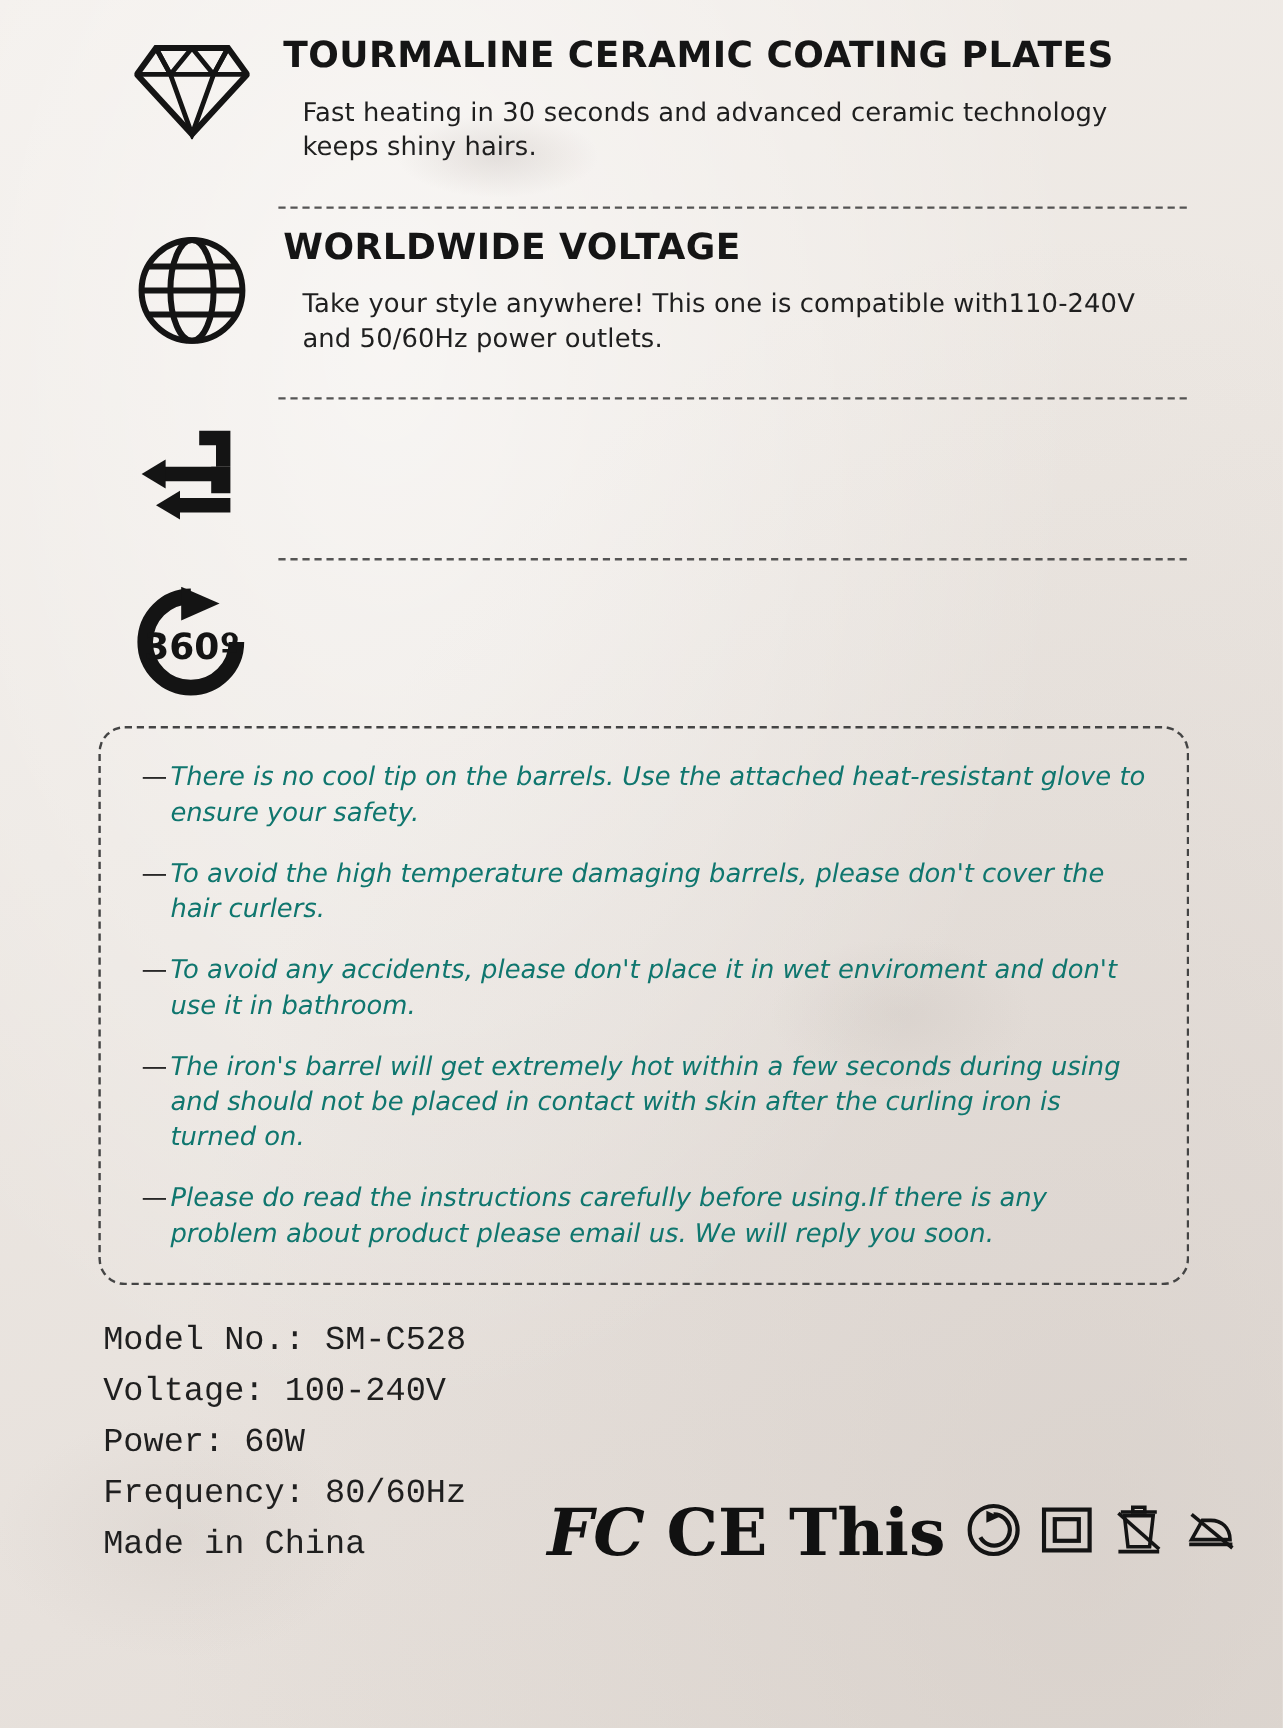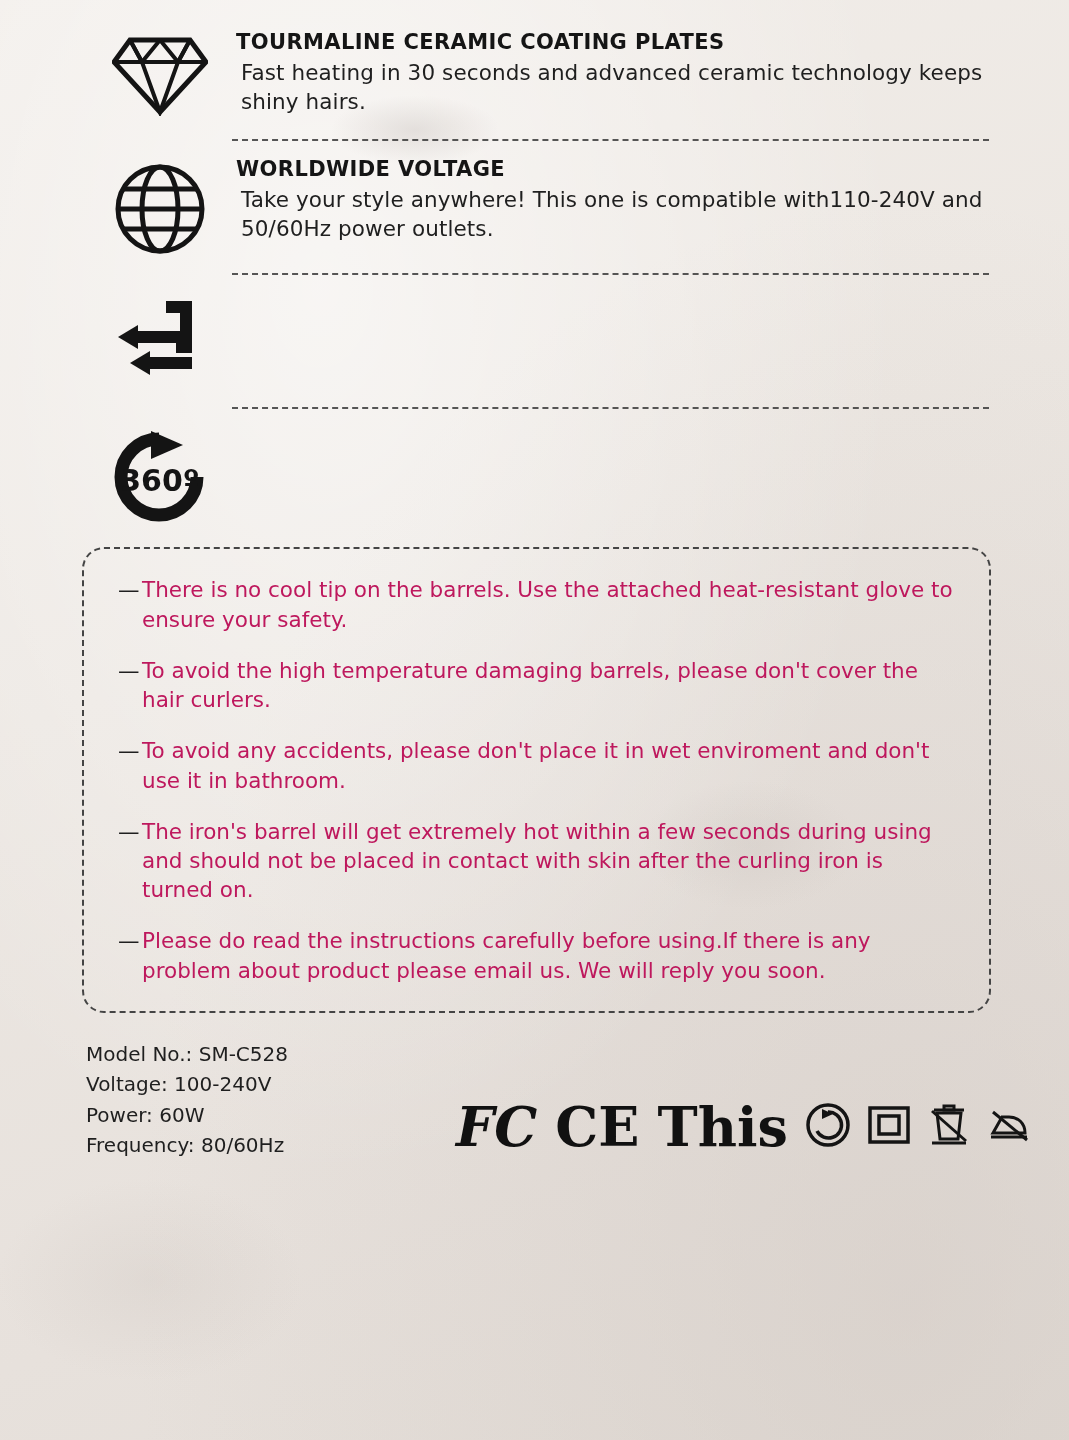--- a/index.html
+++ b/index.html
@@ -64,28 +64,28 @@
     justify-content: center;
     align-items: flex-start;
     padding-top: 6px;
   }
   .feature .text-wrap {
     flex: 1 1 auto;
     padding-left: 6px;
   }
   .feature h2 {
     margin: 0 0 4px 0;
-    font-size: 21px;
+    font-size: 30px;
     font-weight: bold;
     letter-spacing: 0.4px;
     color: #151515;
     line-height: 1.15;
   }
   .feature p {
-    margin: 5px;
+    margin: 16px;
     font-size: 21.5px;
     line-height: 1.33;
     color: #1f1f1f;
     letter-spacing: 0.1px;
   }
 
   .divider {
     margin: 18px 80px 16px 232px;
     border-top: 2px dashed #3a3a3a;
     height: 0;
@@ -108,36 +108,38 @@
   .warn-dash {
     flex: 0 0 24px;
     font-size: 21.5px;
     line-height: 1.36;
     color: #1f1f1f;
   }
   .warn-text {
     flex: 1 1 auto;
     font-size: 21.5px;
     line-height: 1.36;
-    color: #be185d;
+    color: #0f766e;
+    font-style: italic;
   }
 
   
   .footer {
     display: flex;
     align-items: flex-end;
     padding: 26px 40px 0 86px;
   }
   .specs {
     flex: 0 0 360px;
   }
   .specs div {
-    font-size: 20px;
+    font-size: 28px;
     line-height: 1.52;
     color: #1f1f1f;
+    font-family: Liberation Mono, monospace;
   }
   .certs {
     flex: 1 1 auto;
     display: flex;
     align-items: center;
     gap: 18px;
     padding-bottom: 6px;
     padding-left: 10px;
   }
   .cert-text {
@@ -254,20 +256,21 @@
       <div class="warn-text">Please do read the instructions carefully before using.If there is any problem about product please email us. We will reply you soon.</div>
     </div>
   </div>
 
   <div class="footer">
     <div class="specs">
       <div>Model No.:  SM-C528</div>
       <div>Voltage: 100-240V</div>
       <div>Power: 60W</div>
       <div>Frequency: 80/60Hz</div>
+      <div>Made in China</div>
     </div>
 
     <div class="certs">
       <span class="cert-text" style="font-style:italic;">FC</span>
       <span class="cert-text">CE</span>
       <span class="cert-text">This</span>
 
       <span class="cert-icon">
         <svg width="44" height="44" viewBox="0 0 44 44" aria-hidden="true">
           <circle cx="22" cy="22" r="20" fill="none" stroke="#141414" stroke-width="3.5"></circle>

